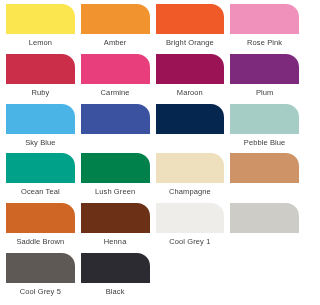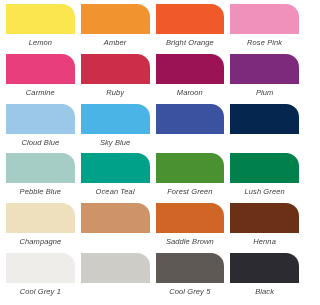--- a/index.html
+++ b/index.html
@@ -23,21 +23,20 @@
     grid-template-rows: repeat(6, 1fr);
     column-gap: 6px;
     row-gap: 0px;
   }
   .swatch-cell {
     display: flex;
     flex-direction: column;
     align-items: stretch;
     justify-content: flex-start;
     min-width: 0;
-    font-style: italic;
   }
   .swatch-chip {
     height: 30px;
     width: 100%;
     border-top-right-radius: 13px;
     border-top-left-radius: 0;
     border-bottom-right-radius: 0;
     border-bottom-left-radius: 0;
   }
   .swatch-label {
@@ -65,60 +64,52 @@
     </div>
     <div class="swatch-cell">
       <div class="swatch-chip" style="background-color: rgb(240, 90, 40);"></div>
       <div class="swatch-label">Bright Orange</div>
     </div>
     <div class="swatch-cell">
       <div class="swatch-chip" style="background-color: rgb(240, 145, 188);"></div>
       <div class="swatch-label">Rose Pink</div>
     </div>
     <div class="swatch-cell">
+      <div class="swatch-chip" style="background-color: rgb(202, 46, 72);"></div>
+      <div class="swatch-label">Ruby</div>
+    </div>
+    <div class="swatch-cell">
       <div class="swatch-chip" style="background-color: rgb(232, 62, 123);"></div>
       <div class="swatch-label">Carmine</div>
-    </div>
-    <div class="swatch-cell">
-      <div class="swatch-chip" style="background-color: rgb(202, 46, 72);"></div>
-      <div class="swatch-label">Ruby</div>
     </div>
     <div class="swatch-cell">
       <div class="swatch-chip" style="background-color: rgb(155, 18, 85);"></div>
       <div class="swatch-label">Maroon</div>
     </div>
     <div class="swatch-cell">
       <div class="swatch-chip" style="background-color: rgb(126, 42, 124);"></div>
       <div class="swatch-label">Plum</div>
-    </div>
-    <div class="swatch-cell">
-      <div class="swatch-chip" style="background-color: rgb(155, 200, 232);"></div>
-      <div class="swatch-label">Cloud Blue</div>
     </div>
     <div class="swatch-cell">
       <div class="swatch-chip" style="background-color: rgb(74, 180, 230);"></div>
       <div class="swatch-label">Sky Blue</div>
     </div>
     <div class="swatch-cell">
       <div class="swatch-chip" style="background-color: rgb(58, 82, 160);"></div>
     </div>
     <div class="swatch-cell">
       <div class="swatch-chip" style="background-color: rgb(4, 38, 79);"></div>
     </div>
     <div class="swatch-cell">
       <div class="swatch-chip" style="background-color: rgb(166, 204, 198);"></div>
       <div class="swatch-label">Pebble Blue</div>
     </div>
     <div class="swatch-cell">
       <div class="swatch-chip" style="background-color: rgb(0, 161, 137);"></div>
       <div class="swatch-label">Ocean Teal</div>
-    </div>
-    <div class="swatch-cell">
-      <div class="swatch-chip" style="background-color: rgb(74, 146, 49);"></div>
-      <div class="swatch-label">Forest Green</div>
     </div>
     <div class="swatch-cell">
       <div class="swatch-chip" style="background-color: rgb(0, 128, 75);"></div>
       <div class="swatch-label">Lush Green</div>
     </div>
     <div class="swatch-cell">
       <div class="swatch-chip" style="background-color: rgb(238, 224, 188);"></div>
       <div class="swatch-label">Champagne</div>
     </div>
     <div class="swatch-cell">

